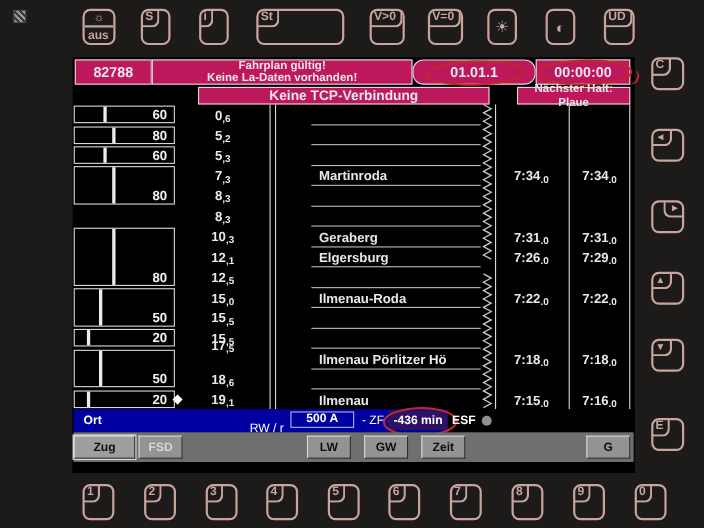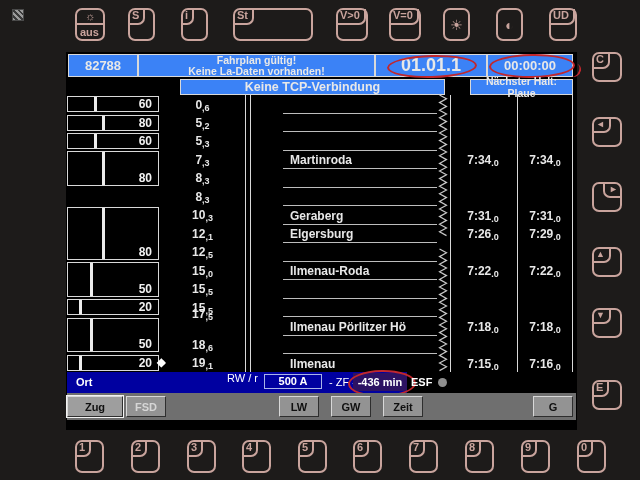--- a/index.html
+++ b/index.html
@@ -14,26 +14,26 @@
   .kcap.r{left:auto;right:-1px;border-right:none;border-left:2px solid var(--kc);
         border-bottom-right-radius:0;border-bottom-left-radius:7px;padding:0 3px 1px 4px;}
   .kcap.arrow{font-size:9px;line-height:12px;}
   .kglyph{position:absolute;inset:0;display:flex;align-items:center;justify-content:center;font-size:14px;}
   .aus-ico{font-size:11px;line-height:12px;height:13px;text-align:center;border-bottom:2px solid var(--kc);}
   .aus-lbl{font-weight:bold;font-size:11px;line-height:14px;padding-left:3px;}
   #corner-icon{position:absolute;left:13px;top:10px;width:10px;height:10px;
         background:repeating-linear-gradient(45deg,#9a9a9a 0 2px,#3a3a3a 2px 4px);outline:1px solid #4a4a4a;}
   
   #screen{position:absolute;left:66px;top:52px;width:511px;height:378px;background:#000;color:#e8e8e8;}
-  .hbox{position:absolute;border:1px solid #d9d9d9;box-sizing:border-box;background:#3b82f6;
+  .hbox{position:absolute;border:1px solid #d9d9d9;box-sizing:border-box;background:#be185d;
         display:flex;align-items:center;justify-content:center;flex-direction:column;
         text-align:center;font-weight:bold;}
   #train-box{left:2px;top:2px;width:70px;height:23px;font-size:13px;}
   #msg-box{left:72px;top:2px;width:237px;height:23px;font-size:10.5px;line-height:11px;}
-  #date-box{left:309px;top:2px;width:112px;height:23px;font-size:18px;}
+  #date-box{left:309px;top:2px;width:112px;height:23px;font-size:13px;border-radius:10px;}
   #clock-box{left:421px;top:2px;width:86px;height:23px;font-size:13px;}
   #la-box{left:2px;top:27px;width:112px;height:16px;font-size:10.5px;}
   #tcp-box{left:114px;top:27px;width:265px;height:16px;font-size:12.5px;}
   #halt-box{left:404px;top:27px;width:103px;height:16px;font-size:10.5px;}
   .red-ellipse{position:absolute;border:2px solid var(--red);border-radius:50%;pointer-events:none;}
   #date-ellipse{left:321px;top:3px;width:86px;height:19px;transform:rotate(-1.5deg);}
   #clock-ellipse{left:423px;top:2px;width:82px;height:20px;transform:rotate(-1deg);}
   #clock-tail{position:absolute;left:501px;top:11px;width:12px;height:14px;
         border-right:2px solid var(--red);border-radius:0 50% 60% 50%;transform:rotate(18deg);}
   
@@ -46,21 +46,21 @@
   .vline{position:absolute;top:43px;height:277px;width:1px;background:#d9d9d9;}
   .km{position:absolute;left:94px;width:85px;text-align:center;font-weight:bold;font-size:12px;color:#e8e8e8;}
   .km .sub,.tim .sub{font-size:9px;position:relative;top:2px;}
   .sta{position:absolute;left:224px;font-weight:bold;font-size:12px;color:#e8e8e8;white-space:nowrap;}
   .tim{position:absolute;width:60px;text-align:center;font-weight:bold;font-size:12px;color:#e8e8e8;}
   
   #status-bar{position:absolute;left:0;top:320px;width:511px;height:21px;background:#000;}
   #status-blue{position:absolute;left:1px;top:0;width:340px;height:21px;background:var(--blue);
         color:#fff;font-size:11px;}
   #ort{position:absolute;left:9px;top:4px;font-weight:bold;}
-  #rw-label{position:absolute;left:160px;top:0;}
+  #rw-label{position:absolute;left:160px;top:12px;}
   #rw-box{position:absolute;left:197px;top:2px;width:58px;height:15px;border:1px solid #aab4e8;
         box-sizing:border-box;text-align:center;line-height:13px;font-weight:bold;}
   #zf{position:absolute;left:262px;top:4px;}
   #delay-box{position:absolute;left:286px;top:1px;width:54px;height:18px;background:#2d1263;
         text-align:center;line-height:18px;font-weight:bold;}
   #delay-ellipse{left:281px;top:-2px;width:64px;height:23px;transform:rotate(-1deg);}
   #esf{position:absolute;left:345px;top:4px;color:#fff;font-size:11px;font-weight:bold;}
   #esf-dot{position:absolute;left:372px;top:6px;width:9px;height:9px;border-radius:50%;background:#8f8f8f;}
   
   #toolbar{position:absolute;left:1px;top:341px;width:509px;height:27px;background:var(--tb);}

